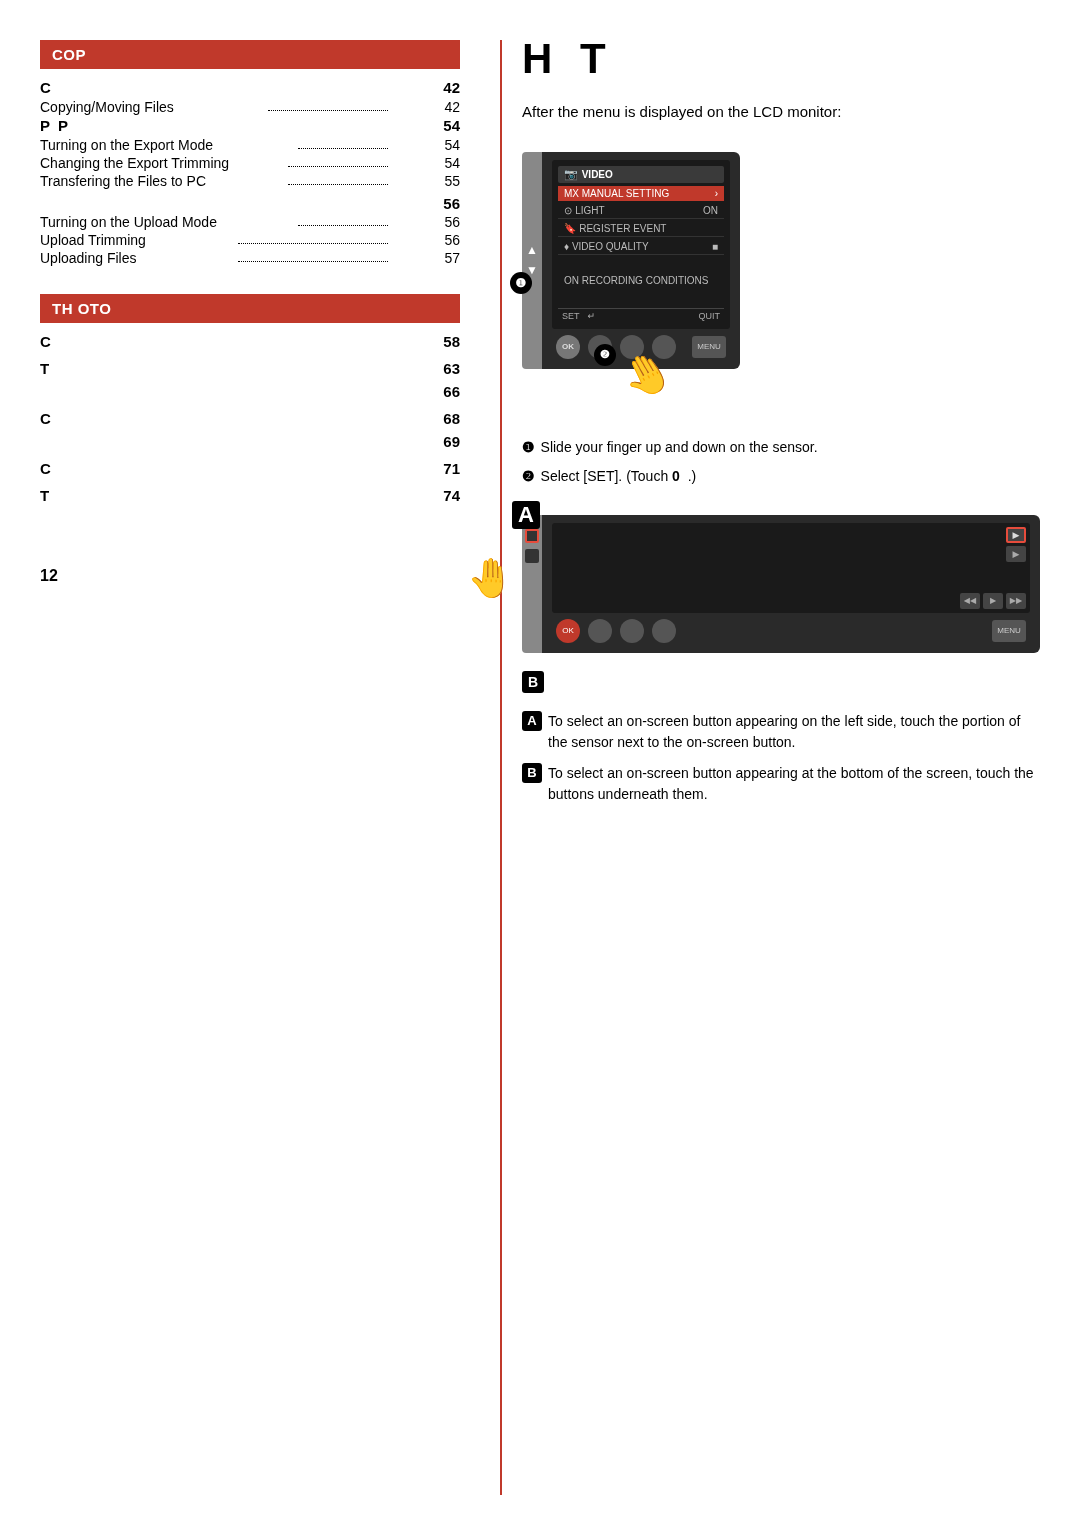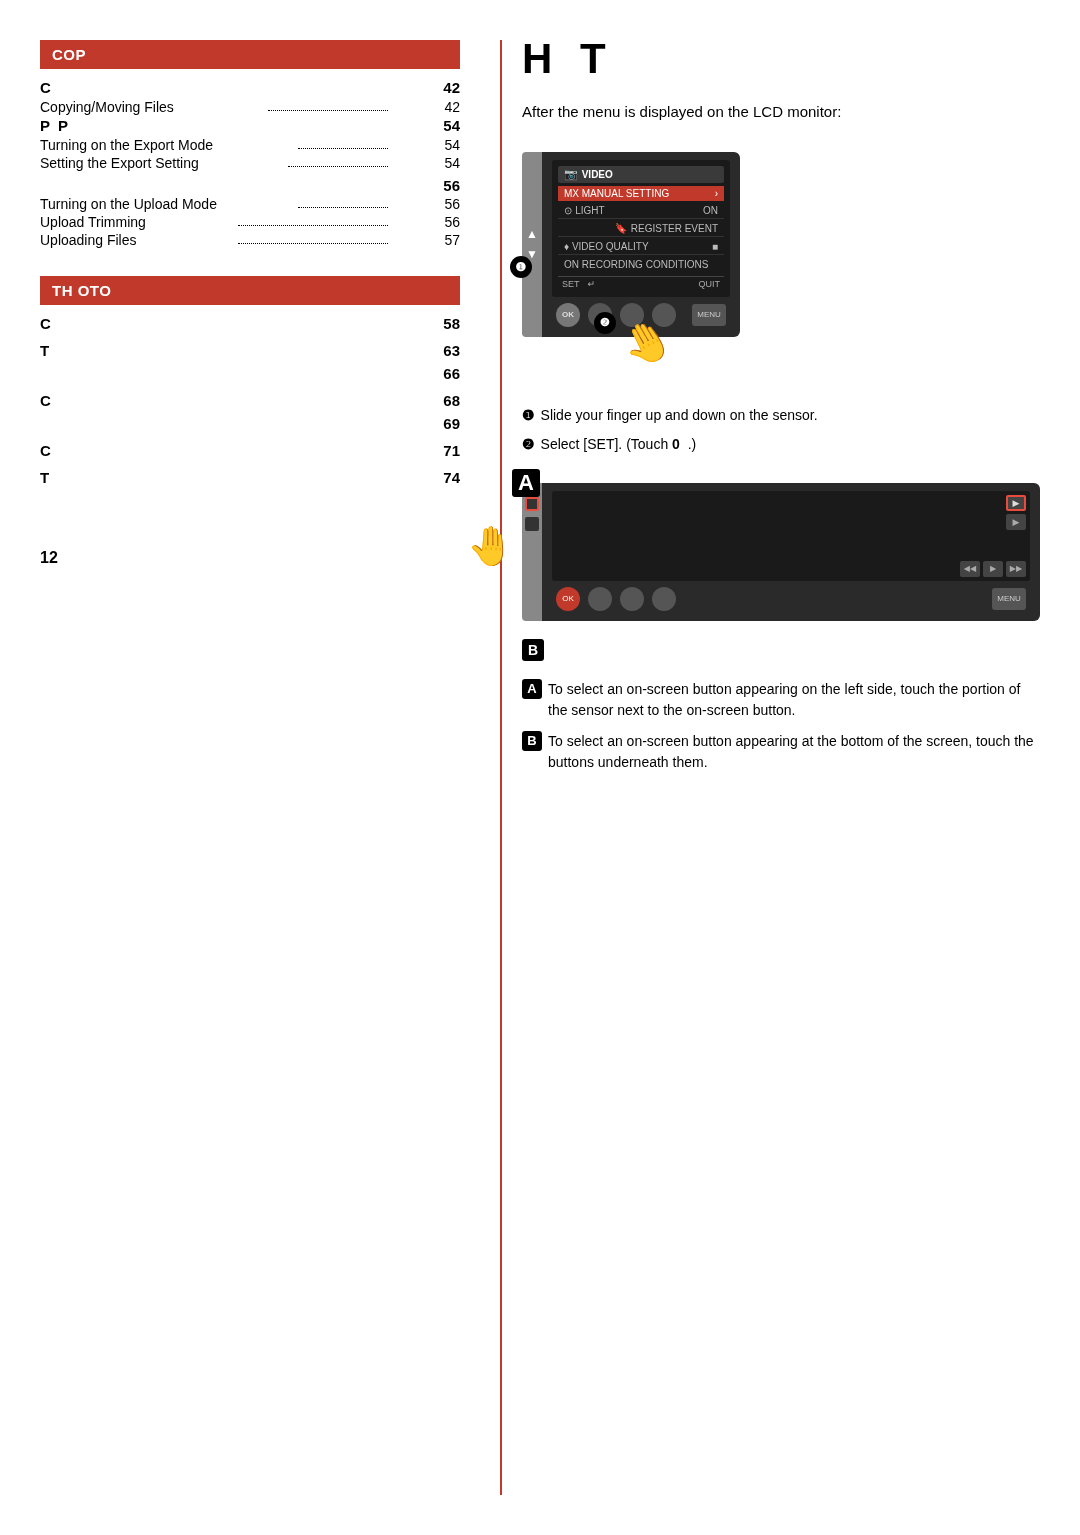--- a/index.html
+++ b/index.html
@@ -158,23 +158,28 @@
       <div class="toc-category" style="margin-top:0;">
         <span style="font-weight:bold;">P &nbsp;P</span>
         <span class="page-num">54</span>
       </div>
       <div class="toc-entry">
         <span class="entry-title">Turning on the Export Mode </span>
         <span style="flex:1;border-bottom:1px dotted #000;margin:0 2px 4px 2px;max-width:90px;"></span>
         <span class="page-num">54</span>
       </div>
       <div class="toc-entry">
-        <span class="entry-title">Setting the Export Setting </span>
+        <span class="entry-title">Changing the Export Trimming </span>
         <span style="flex:1;border-bottom:1px dotted #000;margin:0 2px 4px 2px;max-width:100px;"></span>
         <span class="page-num">54</span>
+      </div>
+      <div class="toc-entry">
+        <span class="entry-title">Transfering the Files to PC </span>
+        <span style="flex:1;border-bottom:1px dotted #000;margin:0 2px 4px 2px;max-width:100px;"></span>
+        <span class="page-num">55</span>
       </div>
 
       <div class="toc-standalone-num">56</div>
       <div class="toc-entry">
         <span class="entry-title">Turning on the Upload Mode </span>
         <span style="flex:1;border-bottom:1px dotted #000;margin:0 2px 4px 2px;max-width:90px;"></span>
         <span class="page-num">56</span>
       </div>
       <div class="toc-entry">
         <span class="entry-title">Upload Trimming</span>
@@ -249,29 +254,29 @@
             </div>
 
             <div style="background:#c0392b;color:#fff;font-size:10px;padding:2px 6px;margin-bottom:2px;display:flex;justify-content:space-between;align-items:center;">
               <span>MX MANUAL SETTING</span>
               <span>›</span>
             </div>
             <div style="color:#bbb;font-size:10px;padding:2px 6px;margin-bottom:2px;display:flex;justify-content:space-between;align-items:center;border-bottom:1px solid #333;">
               <span>⊙ LIGHT</span>
               <span>ON</span>
             </div>
-            <div style="color:#bbb;font-size:10px;padding:2px 6px;margin-bottom:2px;display:flex;justify-content:flex-end;align-items:center;border-bottom:1px solid #333;">
+            <div style="color:#bbb;font-size:10px;padding:2px 6px;margin-bottom:2px;display:flex;justify-content:flex-start;align-items:center;border-bottom:1px solid #333;">
               <span>🔖 REGISTER EVENT</span>
               <span></span>
             </div>
             <div style="color:#bbb;font-size:10px;padding:2px 6px;margin-bottom:2px;display:flex;justify-content:space-between;align-items:center;border-bottom:1px solid #333;">
               <span>♦ VIDEO QUALITY</span>
               <span>■</span>
             </div>
-            <div style="color:#bbb;font-size:10px;padding:2px 6px;display:flex;justify-content:space-between;align-items:center;">
+            <div style="color:#bbb;font-size:10px;padding:18px 6px;display:flex;justify-content:space-between;align-items:center;">
               <span>ON RECORDING CONDITIONS</span>
             </div>
 
             <div style="display:flex;gap:8px;margin-top:4px;padding:2px 4px;font-size:9px;color:#aaa;border-top:1px solid #444;">
               <span>SET</span>
               <span>↵</span>
               <span style="flex:1;"></span>
               <span>QUIT</span>
             </div>
           </div>

